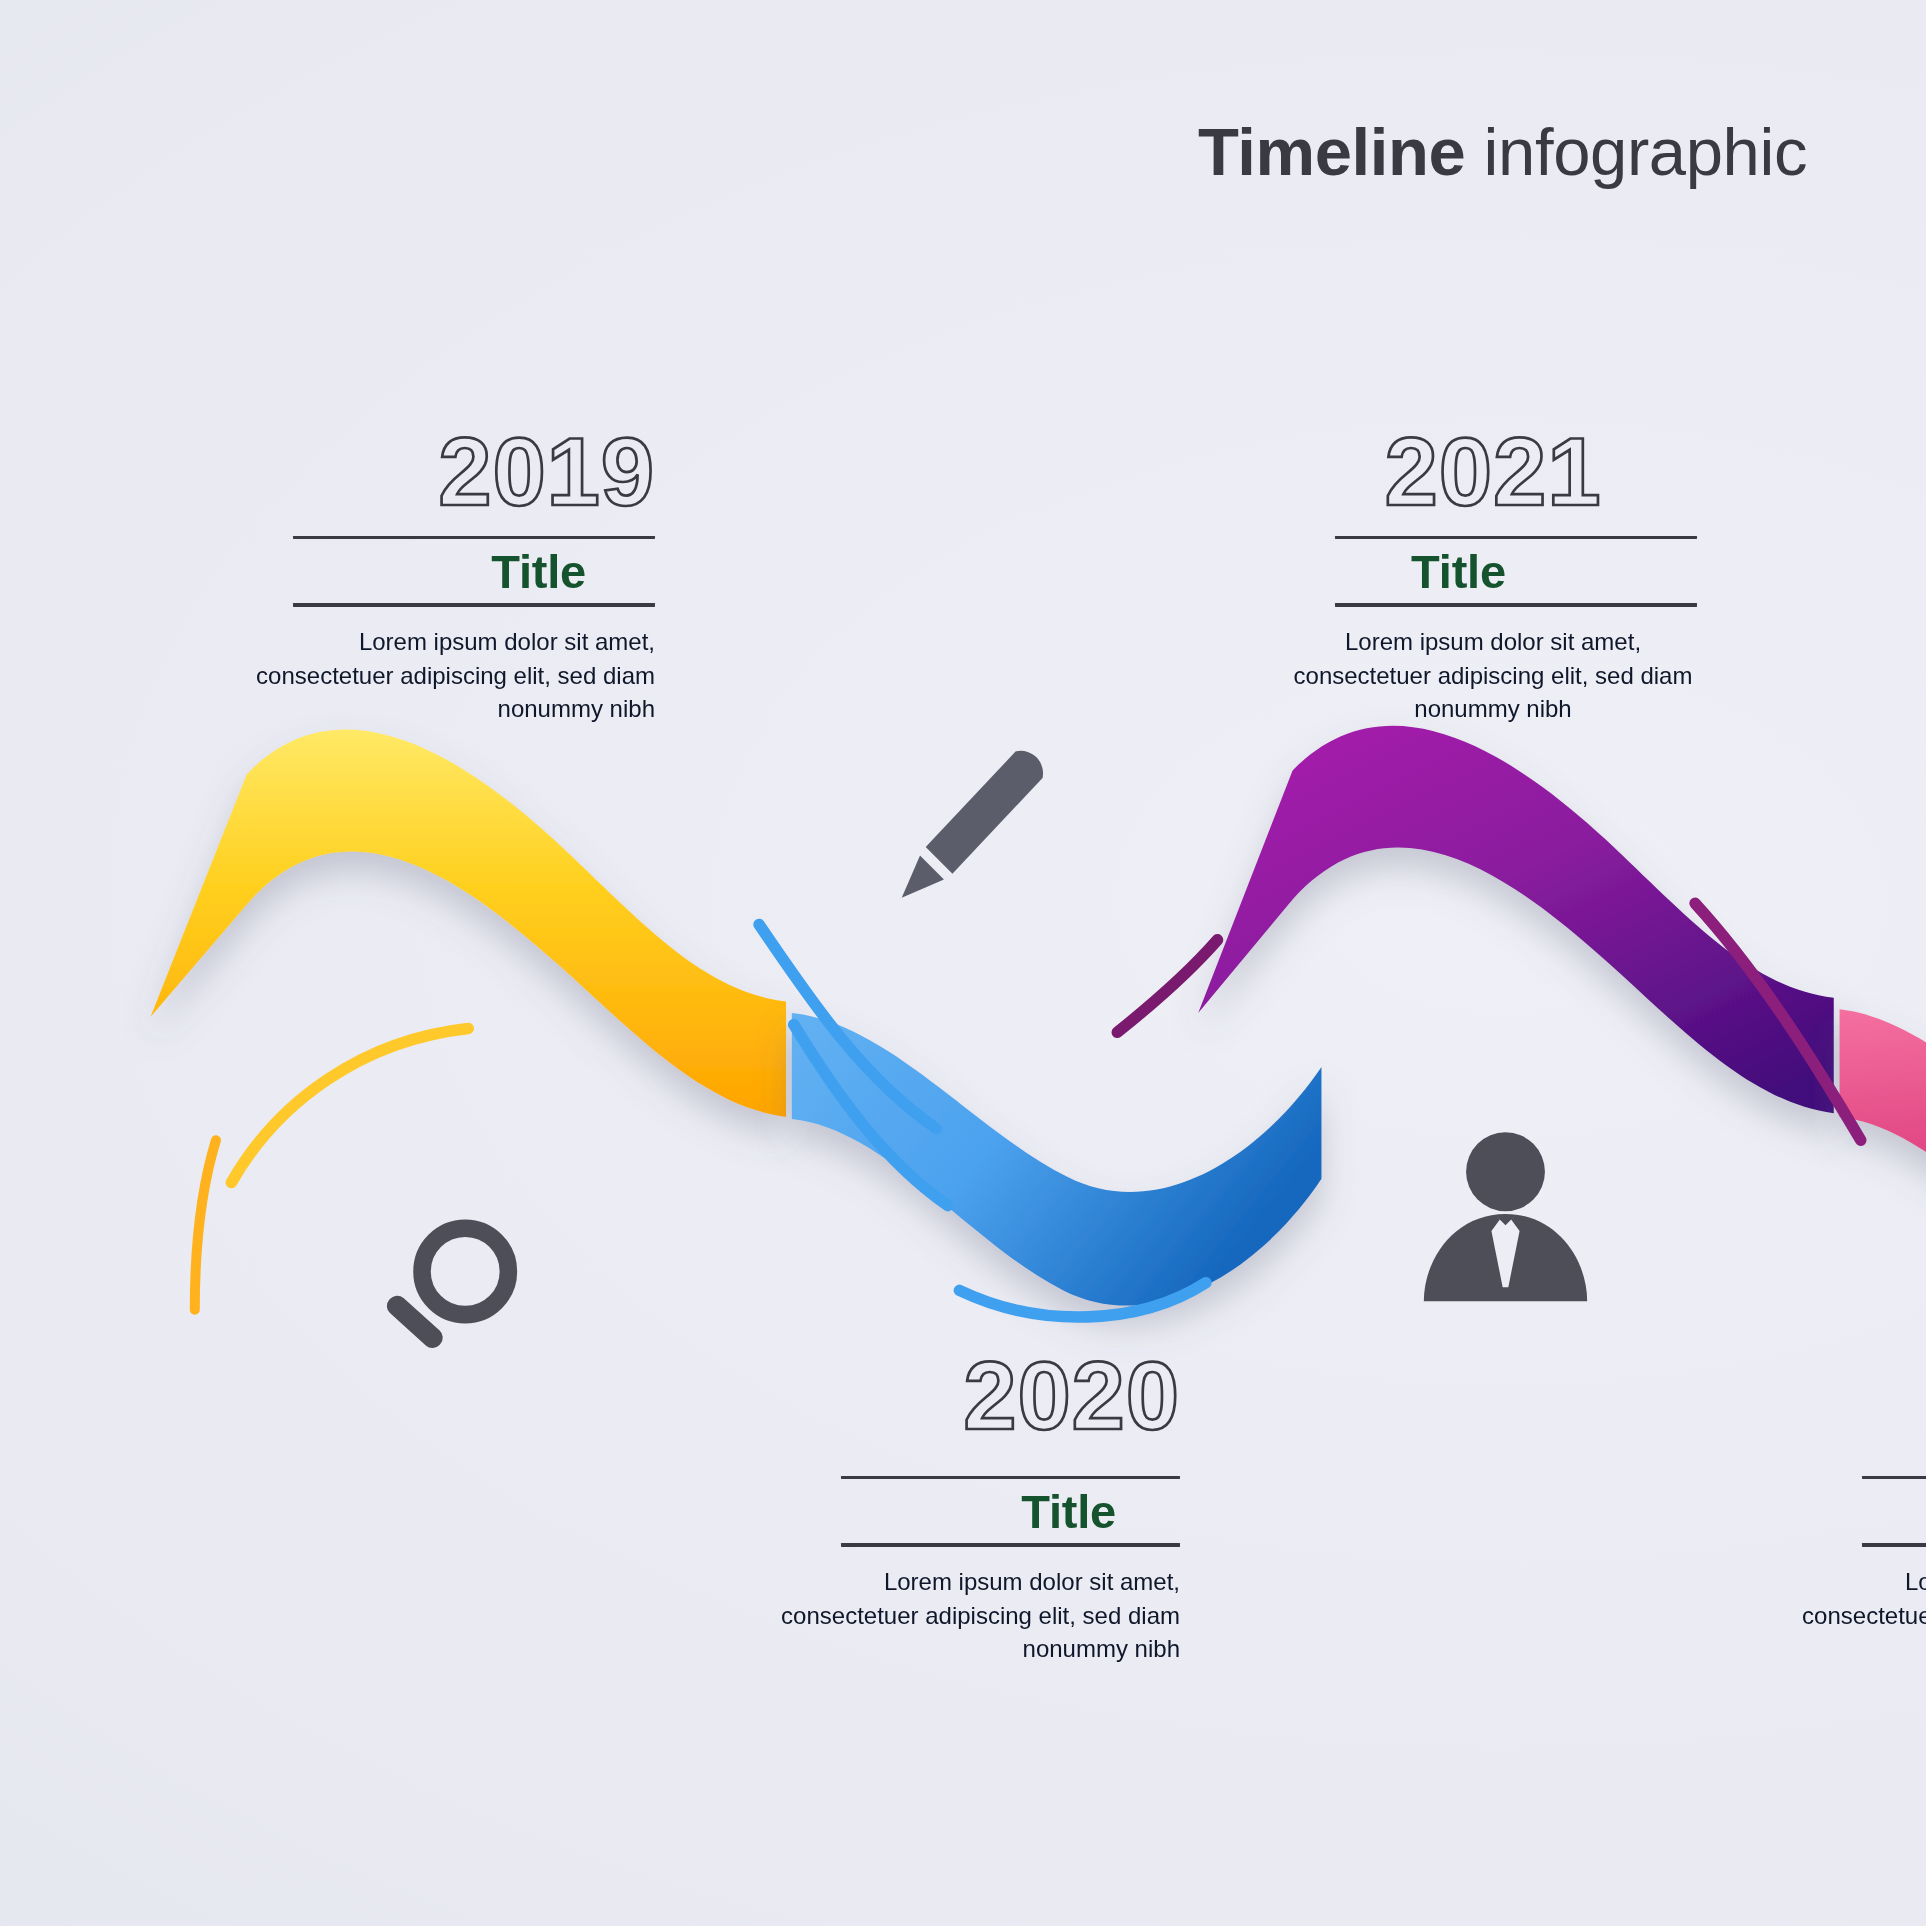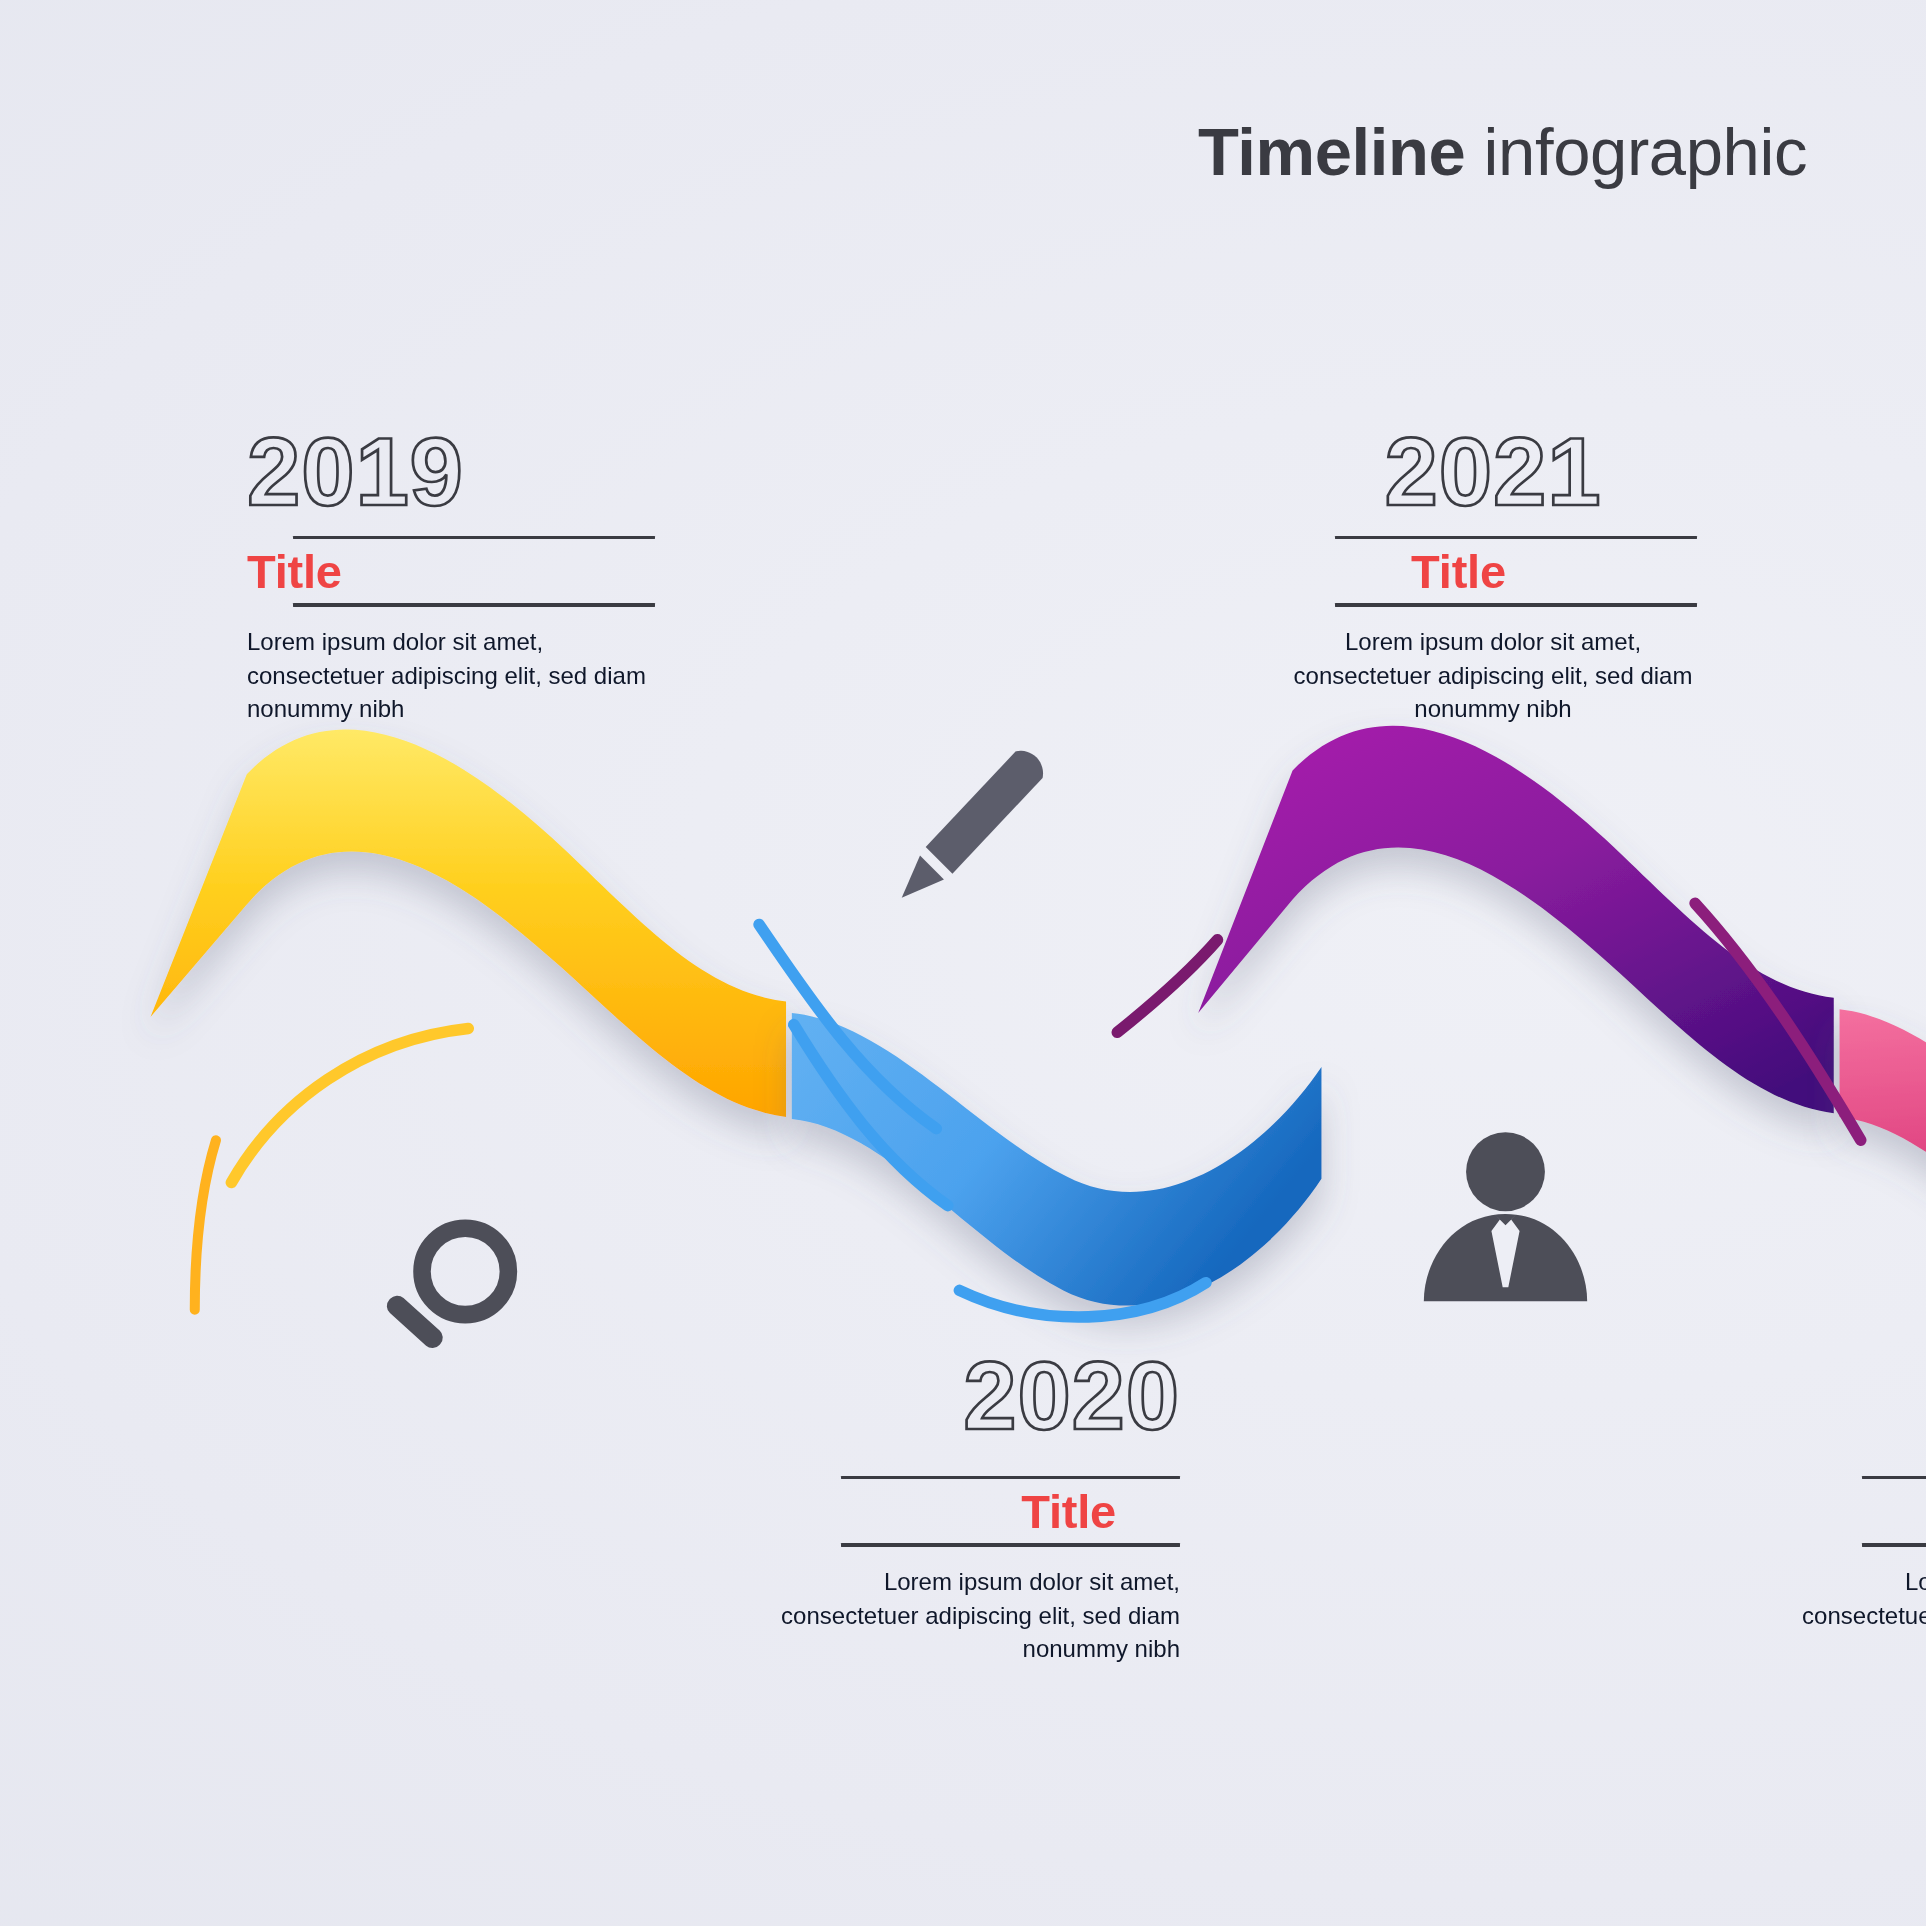--- a/index.html
+++ b/index.html
@@ -28,36 +28,36 @@
   .block .year {
     font-size:96px; font-weight:bold; line-height:1;
     color:transparent;
     -webkit-text-stroke:2.7px #3A3B42;
     letter-spacing:0.8px;
   }
   .block .rule {
     height:3.1px; background:#3A3B42; border-radius:0.4px;
   }
   .block .sub-title {
-    font-size:47px; font-weight:bold; color:#ef4444;
+    font-size:47px; font-weight:bold; color:#14532d;
     line-height:1.22; letter-spacing:-0.2px;
   }
   .block .body {
     font-size:24px; line-height:1.40; color:#0f172a; font-weight:normal;
   }
   .block.above .year { margin-bottom:16px; }
   .block.above .rule.top { margin-bottom:3.9px; }
   .block.above .sub-title { margin:3.9px 0 3.1px; }
   .block.above .rule.bot { margin-bottom:18.5px; }
   .block.below .year { margin-bottom:32px; }
   .block.below .rule.top { margin-bottom:3.9px; }
   .block.below .sub-title { margin:3.9px 0 3.1px; }
   .block.below .rule.bot { margin-bottom:18.5px; }
 
-  .blk-2019 { left:247px;  top:424px; width:408px; }
+  .blk-2019 { left:247px;  top:424px; width:408px; text-align:right; }
   .blk-2021 { left:1289px; top:424px; width:408px; text-align:center; }
   .blk-2020 { left:772px; top:1348px; width:408px; text-align:right; }
   .blk-2022 { left:1793px; top:1348px; width:408px; text-align:right; }
 
   .blk-2019 .rule, .blk-2021 .rule, .blk-2023 .rule { width:362px; margin-left:auto; }
   .blk-2020 .rule, .blk-2022 .rule { width:339px; margin-left:auto; }
   .blk-2019 .sub-title, .blk-2021 .sub-title, .blk-2023 .sub-title { padding-right:69px; }
   .blk-2020 .sub-title, .blk-2022 .sub-title { padding-right:64px; }
 
   

